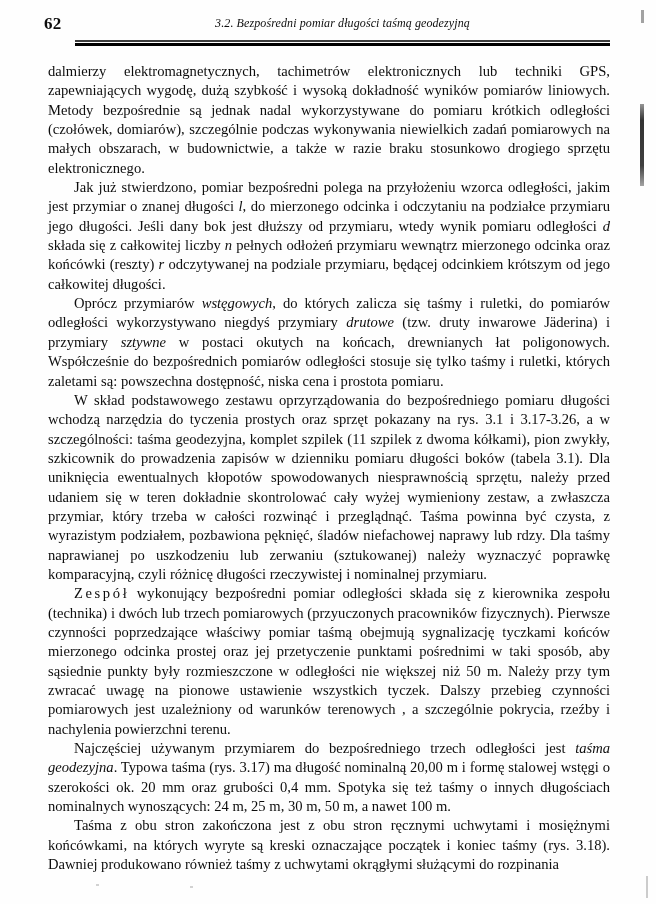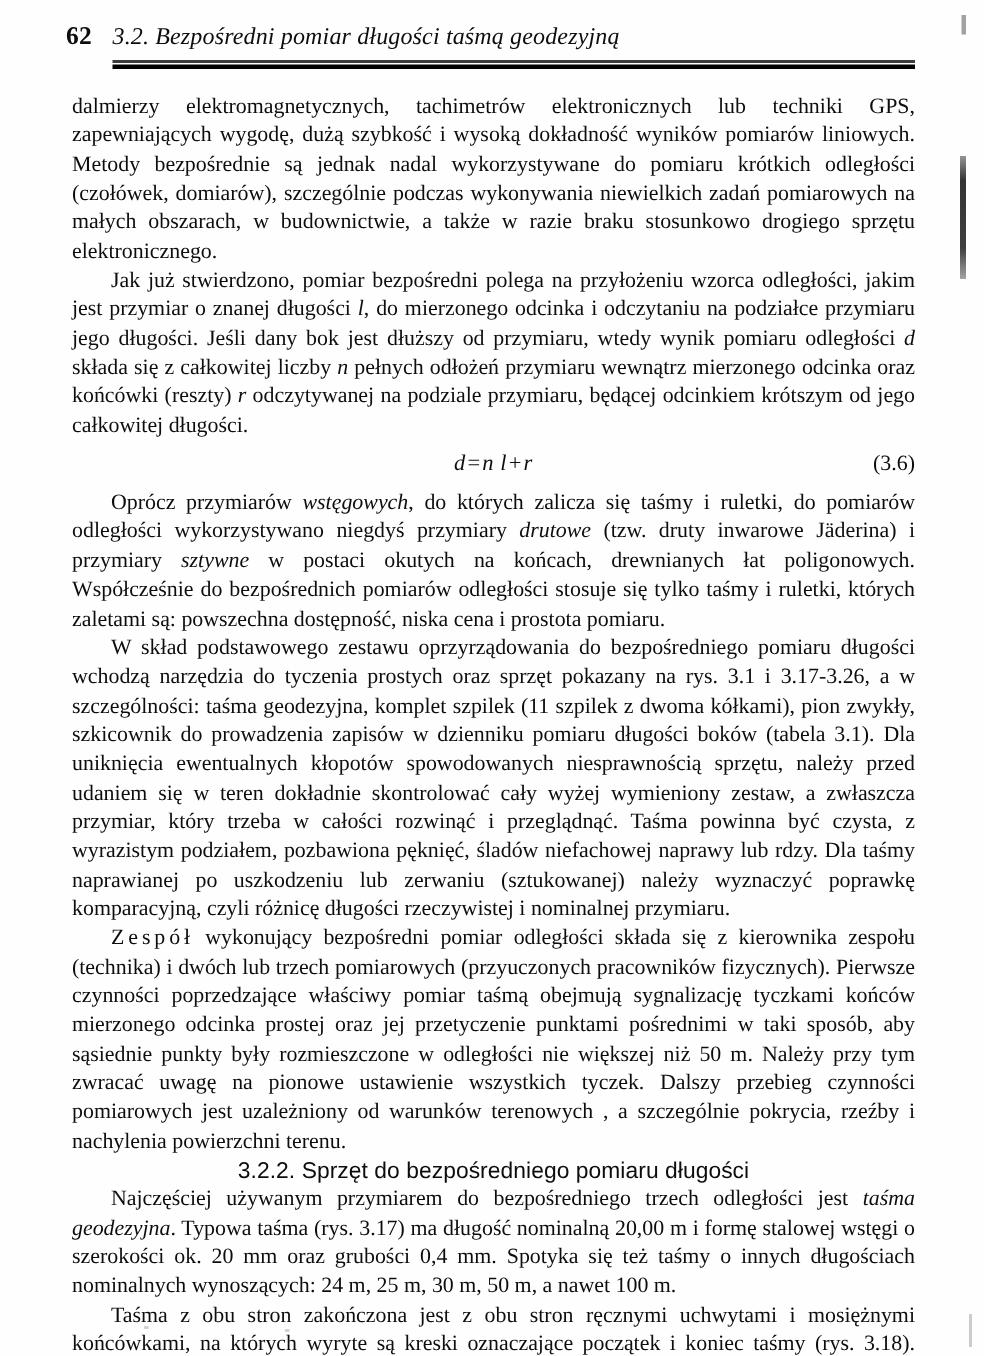--- a/index.html
+++ b/index.html
@@ -39,23 +39,23 @@
     font-size: 17px;
     font-weight: bold;
     letter-spacing: 0.2px;
     font-family: "Liberation Serif", "DejaVu Serif", serif;
   }
   .header-title {
     position: absolute;
     left: 75px;
     top: 2px;
     width: 535px;
-    text-align: left;
+    text-align: center;
     font-style: italic;
-    font-size: 16px;
+    font-size: 12px;
     letter-spacing: 0.1px;
     white-space: nowrap;
   }
   .header-rules {
     position: absolute;
     left: 75px;
     top: 26px;
     width: 535px;
   }
   .rule-thin {
@@ -183,32 +183,27 @@
       <div class="rule-thick"></div>
     </div>
   </div>
 
   <div class="content">
 
     <p>dalmierzy elektromagnetycznych, tachimetrów elektronicznych lub techniki GPS, zapewniających wygodę, dużą szybkość i wysoką dokładność wyników pomiarów liniowych. Metody bezpośrednie są jednak nadal wykorzystywane do pomiaru krótkich odległości (czołówek, domiarów), szczególnie podczas wykonywania niewielkich zadań pomiarowych na małych obszarach, w budownictwie, a także w razie braku stosunkowo drogiego sprzętu elektronicznego.</p>
 
     <p class="p-indent"><span>Jak już stwierdzono, pomiar bezpośredni polega na przyłożeniu wzorca odległości, jakim jest przymiar o znanej długości </span><i>l</i><span>, do mierzonego odcinka i odczytaniu na podziałce przymiaru jego długości. Jeśli dany bok jest dłuższy od przymiaru, wtedy wynik pomiaru odległości </span><i>d</i><span> składa się z całkowitej liczby </span><i>n</i><span> pełnych odłożeń przymiaru wewnątrz mierzonego odcinka oraz końcówki (reszty) </span><i>r</i><span> odczytywanej na podziale przymiaru, będącej odcinkiem krótszym od jego całkowitej długości.</span></p>
 
-    <div class="equation">
-      <div class="eq-body"><span>d</span><span class="op">=</span><span>n</span>&nbsp;<span>l</span><span class="op">+</span><span>r</span></div>
-      <div class="eq-num">(3.6)</div>
-    </div>
 
     <p class="p-indent"><span>Oprócz przymiarów </span><i>wstęgowych</i><span>, do których zalicza się taśmy i ruletki, do pomiarów odległości wykorzystywano niegdyś przymiary </span><i>drutowe</i><span> (tzw. druty inwarowe Jäderina) i przymiary </span><i>sztywne</i><span> w postaci okutych na końcach, drewnianych łat poligonowych. Współcześnie do bezpośrednich pomiarów odległości stosuje się tylko taśmy i ruletki, których zaletami są: powszechna dostępność, niska cena i prostota pomiaru.</span></p>
 
     <p class="p-indent">W skład podstawowego zestawu oprzyrządowania do bezpośredniego pomiaru długości wchodzą narzędzia do tyczenia prostych oraz sprzęt pokazany na rys. 3.1 i 3.17-3.26, a w szczególności: taśma geodezyjna, komplet szpilek (11 szpilek z dwoma kółkami), pion zwykły, szkicownik do prowadzenia zapisów w dzienniku pomiaru długości boków (tabela 3.1). Dla uniknięcia ewentualnych kłopotów spowodowanych niesprawnością sprzętu, należy przed udaniem się w teren dokładnie skontrolować cały wyżej wymieniony zestaw, a zwłaszcza przymiar, który trzeba w całości rozwinąć i przeglądnąć. Taśma powinna być czysta, z wyrazistym podziałem, pozbawiona pęknięć, śladów niefachowej naprawy lub rdzy. Dla taśmy naprawianej po uszkodzeniu lub zerwaniu (sztukowanej) należy wyznaczyć poprawkę komparacyjną, czyli różnicę długości rzeczywistej i nominalnej przymiaru.</p>
 
     <p class="p-indent"><span class="spaced">Zespół</span><span> wykonujący bezpośredni pomiar odległości składa się z kierownika zespołu (technika) i dwóch lub trzech pomiarowych (przyuczonych pracowników fizycznych). Pierwsze czynności poprzedzające właściwy pomiar taśmą obejmują sygnalizację tyczkami końców mierzonego odcinka prostej oraz jej przetyczenie punktami pośrednimi w taki sposób, aby sąsiednie punkty były rozmieszczone w odległości nie większej niż 50 m. Należy przy tym zwracać uwagę na pionowe ustawienie wszystkich tyczek. Dalszy przebieg czynności pomiarowych jest uzależniony od warunków terenowych , a szczególnie pokrycia, rzeźby i nachylenia powierzchni terenu.</span></p>
 
-    <p class="section-heading">3.2.2. Sprzęt do bezpośredniego pomiaru długości</p>
 
     <p class="p-indent"><span>Najczęściej używanym przymiarem do bezpośredniego trzech odległości jest </span><i>taśma geodezyjna</i><span>. Typowa taśma (rys. 3.17) ma długość nominalną 20,00 m i formę stalowej wstęgi o szerokości ok. 20 mm oraz grubości 0,4 mm. Spotyka się też taśmy o innych długościach nominalnych wynoszących: 24 m, 25 m, 30 m, 50 m, a nawet 100 m.</span></p>
 
     <p class="p-indent">Taśma z obu stron zakończona jest z obu stron ręcznymi uchwytami i mosiężnymi końcówkami, na których wyryte są kreski oznaczające początek i koniec taśmy (rys. 3.18). Dawniej produkowano również taśmy z uchwytami okrągłymi służącymi do rozpinania</p>
 
   </div>
 
   <div class="artifact art-a"></div>
   <div class="artifact art-b"></div>
   <div class="artifact art-c"></div>

